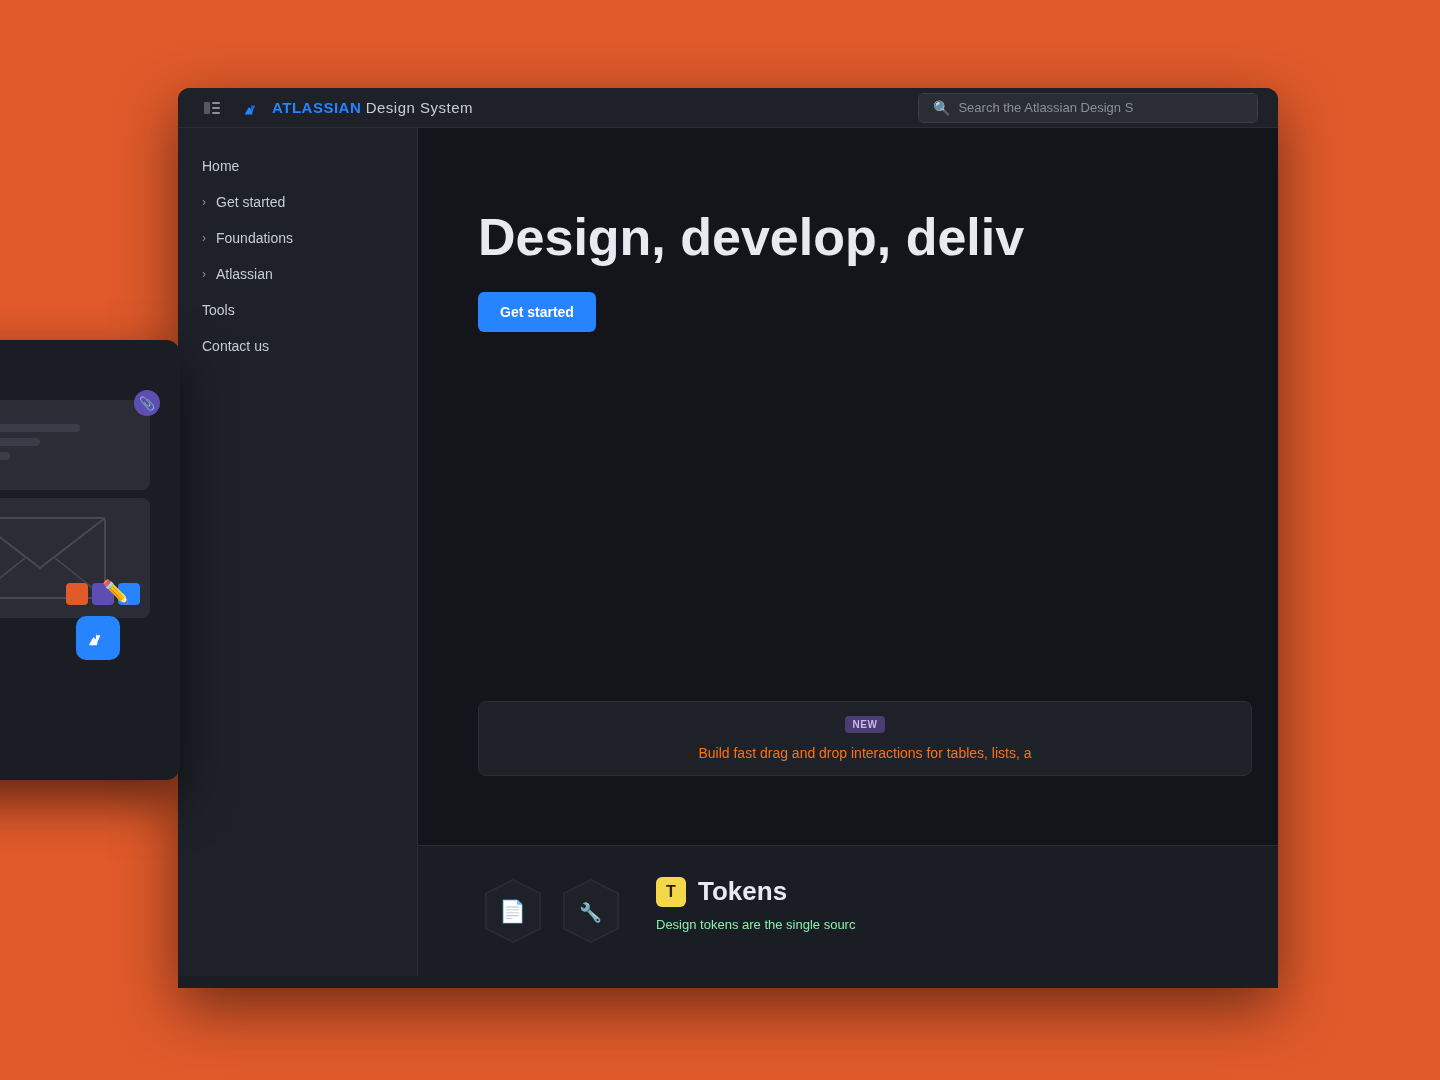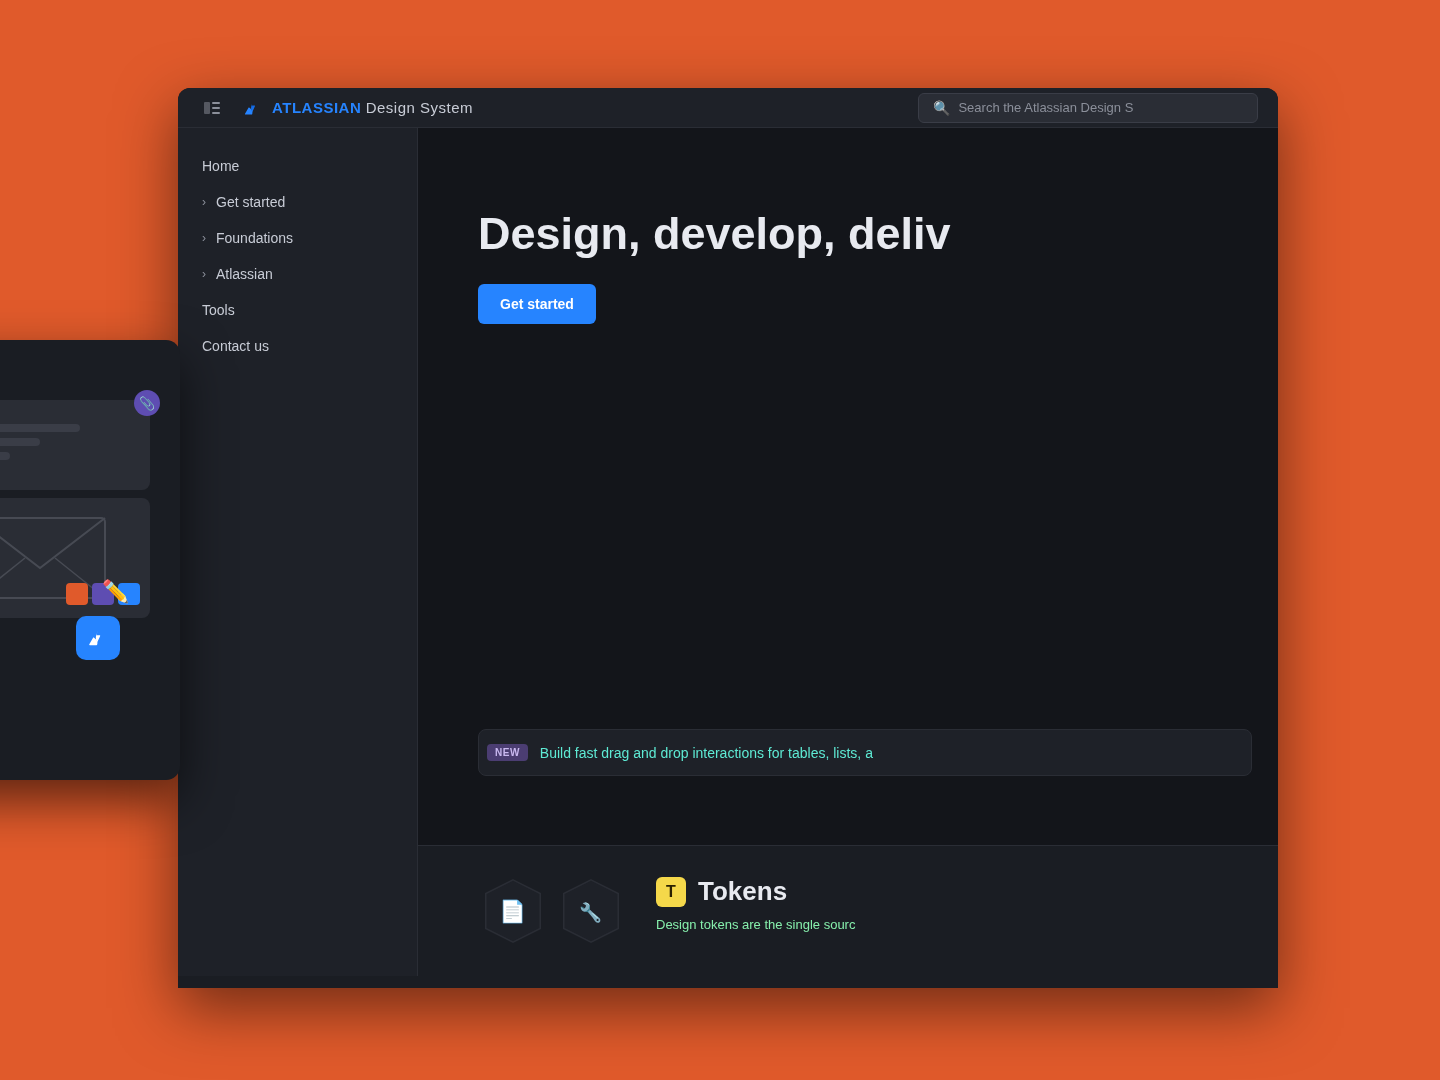--- a/index.html
+++ b/index.html
@@ -140,21 +140,21 @@
       position: relative;
       overflow: hidden;
     }
 
     
     .hero-section {
       padding: 80px 60px 40px 60px;
     }
 
     .hero-title {
-      font-size: 45px;
+      font-size: 52px;
       font-weight: 800;
       color: #e8eaf0;
       line-height: 1.15;
       margin-bottom: 24px;
       white-space: nowrap;
     }
 
     .hero-description {
       font-size: 17px;
       color: #9da3b0;
@@ -181,35 +181,36 @@
       left: 60px;
       right: 0;
       display: flex;
       align-items: center;
       gap: 12px;
       background: #1e2128;
       border: 1px solid #2a2d35;
       border-radius: 8px;
       padding: 14px 8px;
       width: 90%;
+      flex-direction: column;
     }
 
     .new-badge {
       background: #4b3d72;
       color: #c9b8f0;
       font-size: 10px;
       font-weight: 700;
       padding: 3px 8px;
       border-radius: 4px;
       letter-spacing: 0.5px;
     }
 
     .new-badge-text {
       font-size: 14px;
-      color: #5eead4;
+      color: #f97316;
     }
 
     
     .tokens-section {
       position: absolute;
       bottom: 0;
       left: 0;
       right: 0;
       background: #1a1d23;
       padding: 30px 60px;

